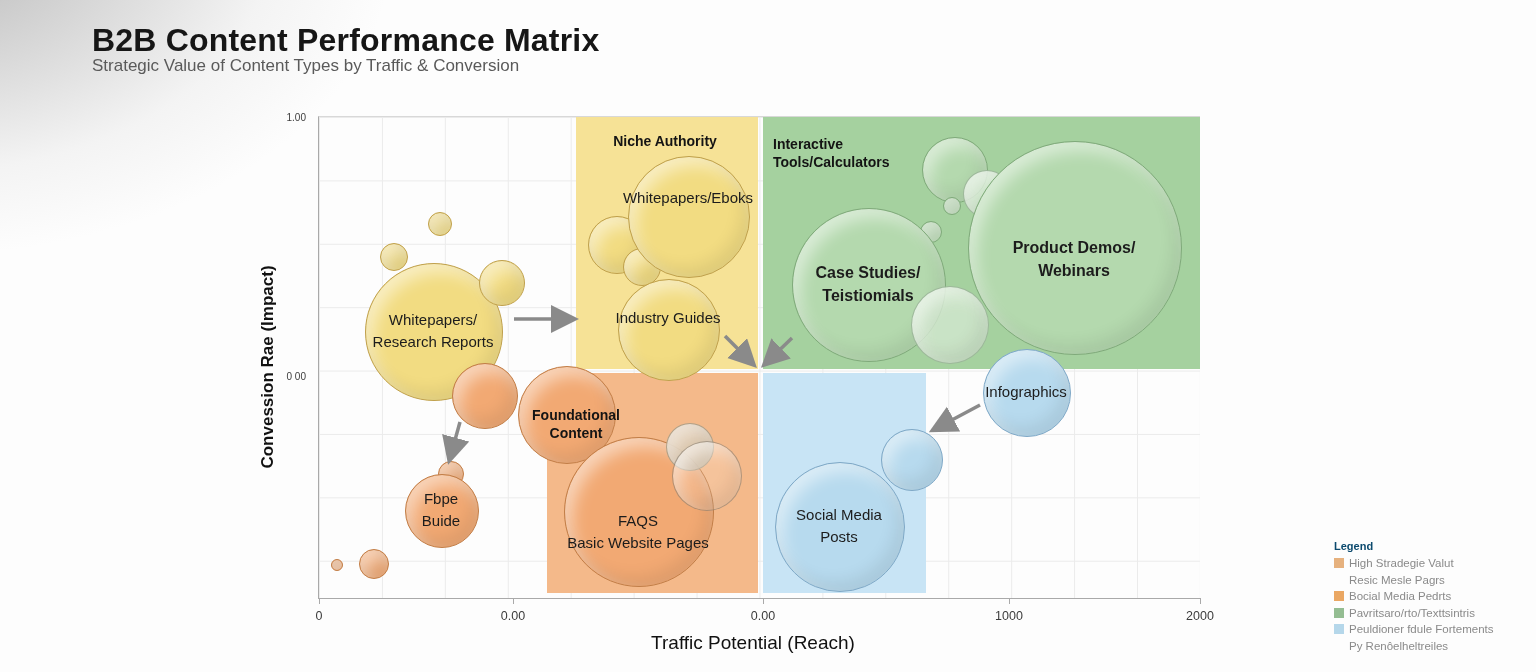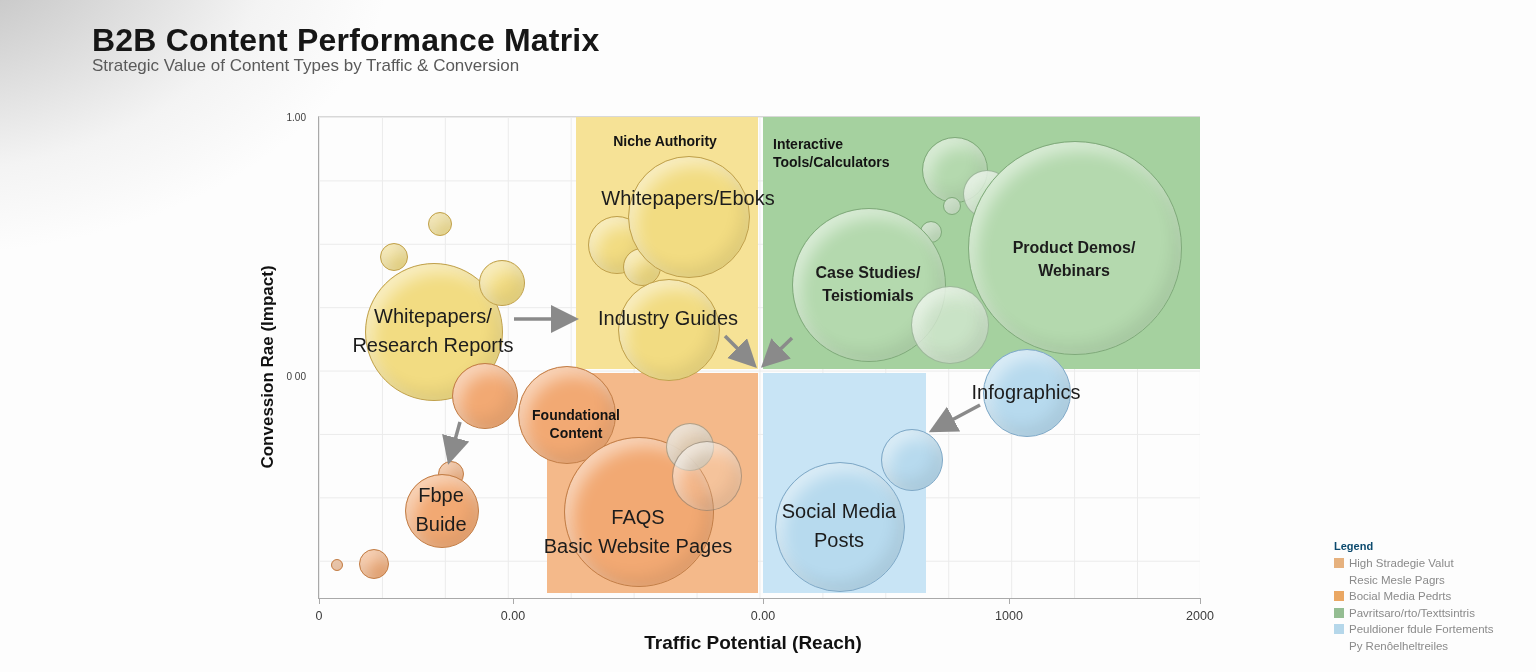--- a/index.html
+++ b/index.html
@@ -19,27 +19,27 @@
     border-left:1px solid #a9a9a9;border-bottom:1px solid #a9a9a9;border-top:1px solid #d8d8d8;
     background-image:
       linear-gradient(to right, #ebebeb 1px, transparent 1px),
       linear-gradient(to bottom, #ebebeb 1px, transparent 1px);
     background-size:62.93px 63.4px;
   }
   .quad{position:absolute;z-index:1;}
   .qlabel{position:absolute;z-index:7;font-weight:bold;font-size:14px;color:#141414;line-height:1.25;white-space:nowrap;}
   .bubble{position:absolute;border-radius:50%;z-index:3;
     box-shadow:inset -7px -9px 16px rgba(0,0,0,.08), inset 7px 9px 16px rgba(255,255,255,.5);}
-  .blabel{position:absolute;z-index:6;font-size:20px;color:#1c1c1c;line-height:1.45;white-space:nowrap;text-align:center;}
+  .blabel{position:absolute;z-index:6;font-size:15px;color:#1c1c1c;line-height:1.45;white-space:nowrap;text-align:center;}
   .blabel.bold{font-weight:bold;font-size:16px;}
   #arrow-layer{position:absolute;left:0;top:0;z-index:5;pointer-events:none;}
   .xtick{position:absolute;top:492px;transform:translateX(-50%);font-size:12.5px;color:#3c3c3c;z-index:8;}
   .ytick{position:absolute;left:-13px;transform:translate(-100%,-50%);font-size:10px;color:#3c3c3c;z-index:8;}
   .tickmark{position:absolute;top:481px;width:1px;height:6px;background:#a9a9a9;z-index:8;}
-  #x-axis-label{left:553px;top:632px;width:400px;text-align:center;font-size:19px;font-weight:bold;color:#111;}
+  #x-axis-label{left:553px;top:632px;width:400px;text-align:center;font-size:19px;font-weight:normal;color:#111;}
   #y-axis-label{left:118px;top:357px;width:300px;text-align:center;font-size:17px;font-weight:bold;color:#111;
     transform:rotate(-90deg);transform-origin:center;}
   #legend{left:1334px;top:540px;width:200px;}
   #legend-title{font-size:11px;font-weight:bold;color:#0c4a6e;margin-bottom:3px;}
   .legend-row{font-size:11.5px;color:#8a8a8a;line-height:16.5px;white-space:nowrap;}
   .legend-row .sw{display:inline-block;width:10px;height:10px;margin-right:5px;vertical-align:-1px;}
   .legend-row.indent{padding-left:15px;}
 </style>
 </head>
 <body>

